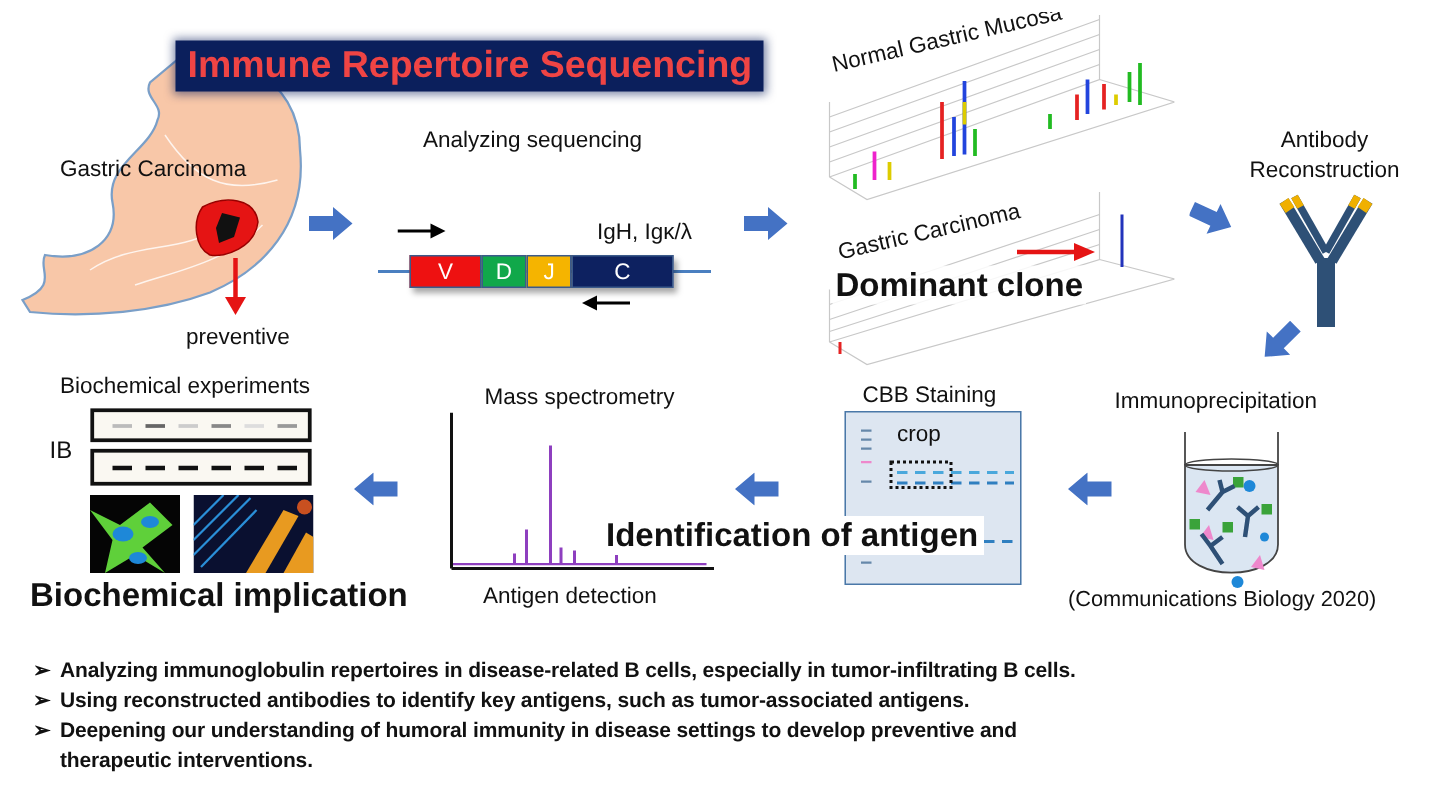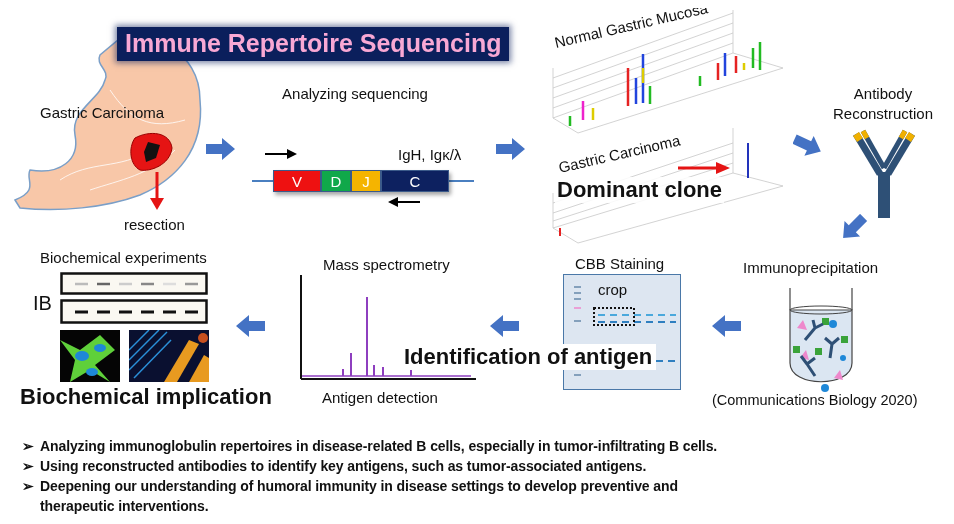--- a/index.html
+++ b/index.html
@@ -1,41 +1,41 @@
 <!DOCTYPE html>
 <html><head>
 <meta charset="utf-8">
 <style>
   html,body{margin:0;padding:0;background:#fff;}
   body{width:954px;height:524px;position:relative;overflow:hidden;font-family:"Liberation Sans",sans-serif;color:#111;}
   .abs{position:absolute;}
   .lbl{font-size:15px;white-space:nowrap;}
   .ctr{text-align:center;}
-  .title-banner{left:117px;top:27px;background:#0b1f5c;color:#f9a8d4;font-weight:bold;font-size:25px;padding:2px 8px 3px 8px;box-shadow:0 0 6px 2px rgba(11,31,92,0.55);white-space:nowrap;}
+  .title-banner{left:117px;top:27px;background:#0b1f5c;color:#ef4444;font-weight:bold;font-size:25px;padding:2px 8px 3px 8px;box-shadow:0 0 6px 2px rgba(11,31,92,0.55);white-space:nowrap;}
   .big{font-weight:bold;font-size:22px;white-space:nowrap;}
   .bul{left:22px;font-weight:bold;font-size:14px;white-space:nowrap;letter-spacing:-0.1px;}
   .bul .mk{display:inline-block;width:18px;}
   .seg{position:absolute;top:0;height:22px;color:#fff;font-size:15px;text-align:center;line-height:22px;border:1px solid #3b5a8a;box-sizing:border-box;}
   .white-bg{background:#fff;padding:0 4px;margin-left:36px;}
 </style>
 </head>
 <body>
 
 <svg class="abs" style="left:0;top:30px" width="220" height="200">
   <path d="M118 10 C 150 0, 200 20, 200 70 C 205 120, 175 150, 140 165 C 105 178, 60 182, 20 178 L 15 170 C 40 160, 25 150, 30 140 C 60 145, 80 130, 75 105 C 70 80, 100 70, 105 50 C 110 40, 95 35, 100 25 Z" fill="#f8c7a8" stroke="#7a9fc8" stroke-width="1.5"></path>
   <path d="M60 150 C 90 130, 120 140, 150 120 M90 160 C 120 150,150 145,175 120 M110 60 C 130 90,150 100,185 90" fill="none" stroke="#fff" stroke-width="1" opacity="0.8"></path>
   <path d="M135 108 C 150 100,170 102,172 118 C 170 135,150 142,140 140 C 130 135,128 118,135 108 Z" fill="#e51414" stroke="#900" stroke-width="1"></path>
   <path d="M148 112 L160 115 L156 128 L146 132 L144 122 Z" fill="#111"></path>
 </svg>
 <div class="abs lbl" style="left:40px;top:104px">Gastric Carcinoma</div>
 <svg class="abs" style="left:150px;top:172px" width="14" height="40">
   <line x1="7" y1="0" x2="7" y2="28" stroke="#e51414" stroke-width="3"></line>
   <polygon points="0,26 14,26 7,38" fill="#e51414"></polygon>
 </svg>
-<div class="abs lbl" style="left:124px;top:216px">resection</div>
+<div class="abs lbl" style="left:124px;top:216px">preventive</div>
 
 <div class="abs title-banner">Immune Repertoire Sequencing</div>
 
 <svg class="abs" style="left:206px;top:138px" width="30" height="22">
     <polygon points="0,6 16,6 16,0 29,11 16,22 16,16 0,16" fill="#4472c4"></polygon>
   </svg>
 <svg class="abs" style="left:496px;top:138px" width="30" height="22">
     <polygon points="0,6 16,6 16,0 29,11 16,22 16,16 0,16" fill="#4472c4"></polygon>
   </svg>
 <svg class="abs" style="left:793px;top:130px" width="34" height="30">
@@ -185,21 +185,21 @@
     <line x1="71" y1="101" x2="71" y2="22"></line>
     <line x1="78" y1="101" x2="78" y2="90"></line>
     <line x1="87" y1="101" x2="87" y2="92"></line>
     <line x1="115" y1="101" x2="115" y2="92"></line>
   </g>
 </svg>
 <div class="abs lbl" style="left:322px;top:389px">Antigen detection</div>
 <div class="abs big white-bg" style="left:364px;top:344px">Identification of antigen</div>
 
 <div class="abs lbl" style="left:40px;top:249px">Biochemical experiments</div>
-<div class="abs lbl" style="left:33px;top:292px;font-size:20px">IB</div>
+<div class="abs lbl" style="left:33px;top:292px;font-size:16px">IB</div>
 <svg class="abs" style="left:60px;top:272px" width="150" height="54">
   <rect x="1.5" y="1.5" width="145" height="20" fill="#faf8f2" stroke="#111" stroke-width="2.5"></rect>
   <rect x="1.5" y="28.5" width="145" height="22" fill="#faf8f2" stroke="#111" stroke-width="2.5"></rect>
   <g stroke-width="2.5">
     <line x1="15" y1="12" x2="28" y2="12" stroke="#bbb"></line>
       <line x1="37" y1="12" x2="50" y2="12" stroke="#666"></line>
     <line x1="59" y1="12" x2="72" y2="12" stroke="#ccc"></line>
       <line x1="81" y1="12" x2="94" y2="12" stroke="#888"></line>
     <line x1="103" y1="12" x2="116" y2="12" stroke="#ddd"></line>
       <line x1="125" y1="12" x2="138" y2="12" stroke="#999"></line>

